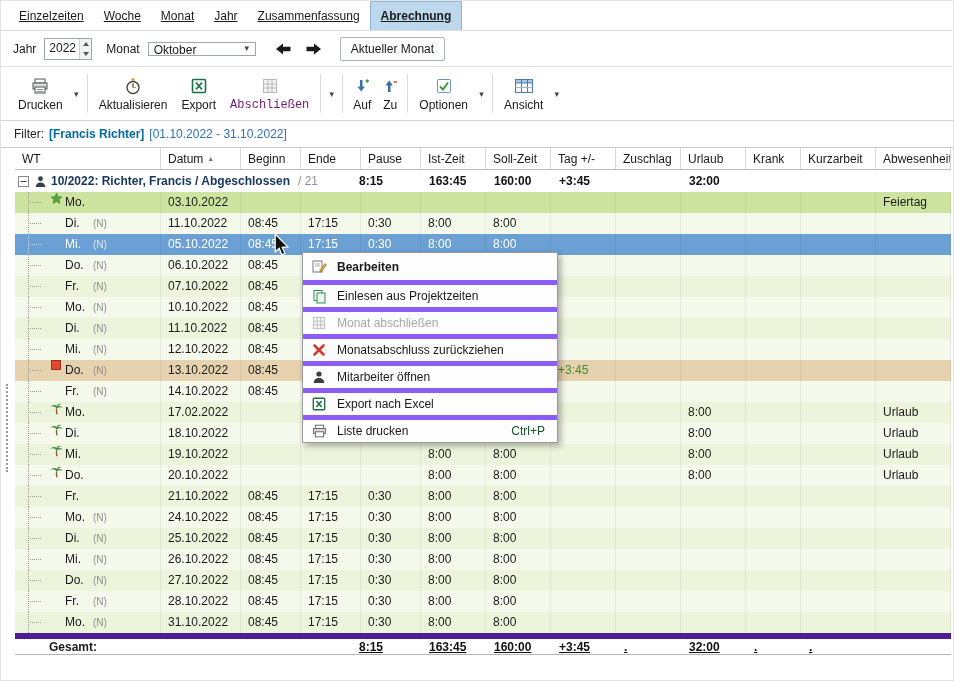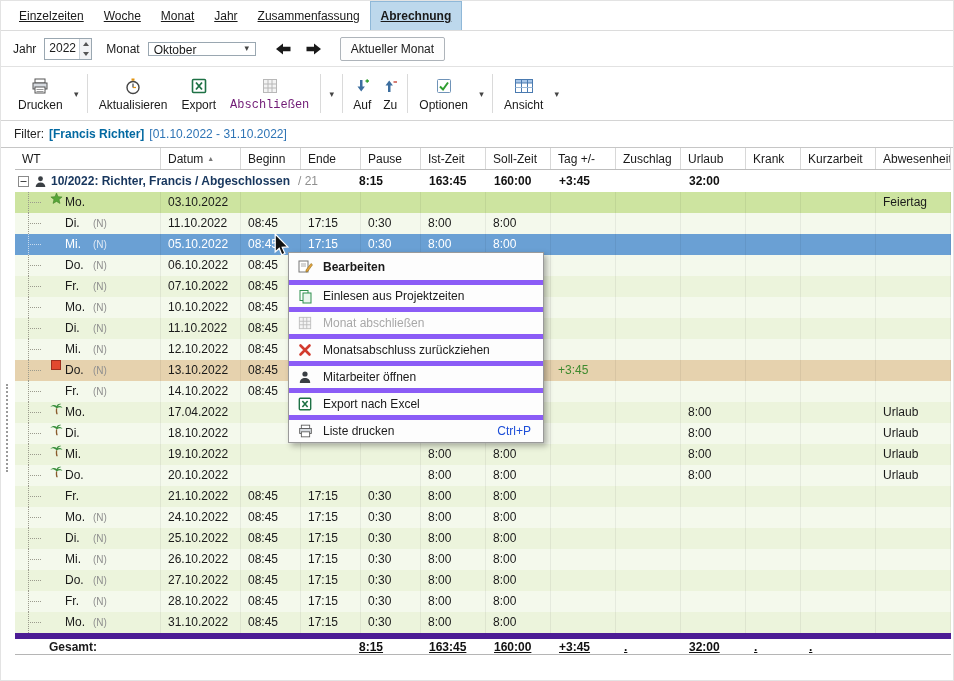--- a/index.html
+++ b/index.html
@@ -78,28 +78,28 @@
   .row-icon{flex:0 0 18px;width:18px;display:flex;align-items:center;justify-content:center;}
   .day{width:26px;}
   .nmark{font-size:10px;color:#8f8f8f;margin-left:2px;}
   .tag-pos{color:#3e8a2e;}
 
   .totalrow{position:relative;height:22px;margin-left:14px;width:936px;background:#fff;border-top:6px solid #4c1d95;border-bottom:1px solid #b5b5b5;display:flex;align-items:center;}
   .t-label{font-weight:bold;margin-left:34px;}
   .tval{position:absolute;font-weight:bold;text-decoration:underline;color:#111;}
 
   
-  .ctxmenu{position:absolute;left:287px;top:251px;width:256px;background:#fdfdfd;border:1px solid #9a9a9a;box-shadow:3px 3px 6px rgba(0,0,0,0.3);z-index:50;}
+  .ctxmenu{position:absolute;left:301px;top:251px;width:256px;background:#fdfdfd;border:1px solid #9a9a9a;box-shadow:3px 3px 6px rgba(0,0,0,0.3);z-index:50;}
   .mitem{height:27px;display:flex;align-items:center;padding:0 12px 0 9px;background:#fdfdfd;}
   .mitem + .mitem{border-top:5px solid #8b5cf6;}
   .micon{width:25px;display:flex;align-items:center;}
   .mlabel{white-space:nowrap;}
   .mitem.bold .mlabel{font-weight:bold;}
   .mitem.disabled .mlabel{color:#a8a8a8;}
-  .mshort{margin-left:auto;color:#1d4ed8;}
+  .mshort{margin-left:auto;color:#14532d;}
 
   
   .splitter{position:absolute;left:5px;top:383px;height:88px;width:3px;border-left:2px dotted #9a9a9a;}
   .cursor{position:absolute;left:272px;top:232px;z-index:99;pointer-events:none;}
 </style>
 </head>
 <body>
 
 <div class="app">
 
@@ -503,21 +503,21 @@
       <span class="tree"></span>
       <span class="row-icon">
               <svg width="14" height="14" viewBox="0 0 16 16">
                 <path d="M8 7 C7.6 10 7.8 12 8.4 14 L10 14 C9.2 11.5 9.2 9.5 9.4 7.5 Z" fill="#8a5a2b"></path>
                 <path d="M8.5 7 C6 4.5 3.5 4.2 1.5 5.5 C4 2.8 6.8 2.8 8.8 4.6 C9.6 2.4 11.8 1.4 14 2.2 C12 2.6 10.6 3.8 10 5 C12.2 4.2 14.2 4.8 15.4 6.6 C13.2 5.6 11 5.8 9.2 7 Z" fill="#3d9140"></path>
               </svg>
             </span>
       <span class="day">Mo.</span>
       <span class="nmark"></span>
     </div>
-    <div class="cell c1 k-date">17.04.2022</div>
+    <div class="cell c1 k-date">17.02.2022</div>
     <div class="cell c2 k-beginn"></div>
     <div class="cell c3 k-ende"></div>
     <div class="cell c4 k-pause"></div>
     <div class="cell c5 k-ist"></div>
     <div class="cell c6 k-soll"></div>
     <div class="cell c7 k-tag"></div>
     <div class="cell c8 k-zuschlag"></div>
     <div class="cell c9 k-urlaub">8:00</div>
     <div class="cell c10 k-krank"></div>
     <div class="cell c11 k-kurzarbeit"></div>

